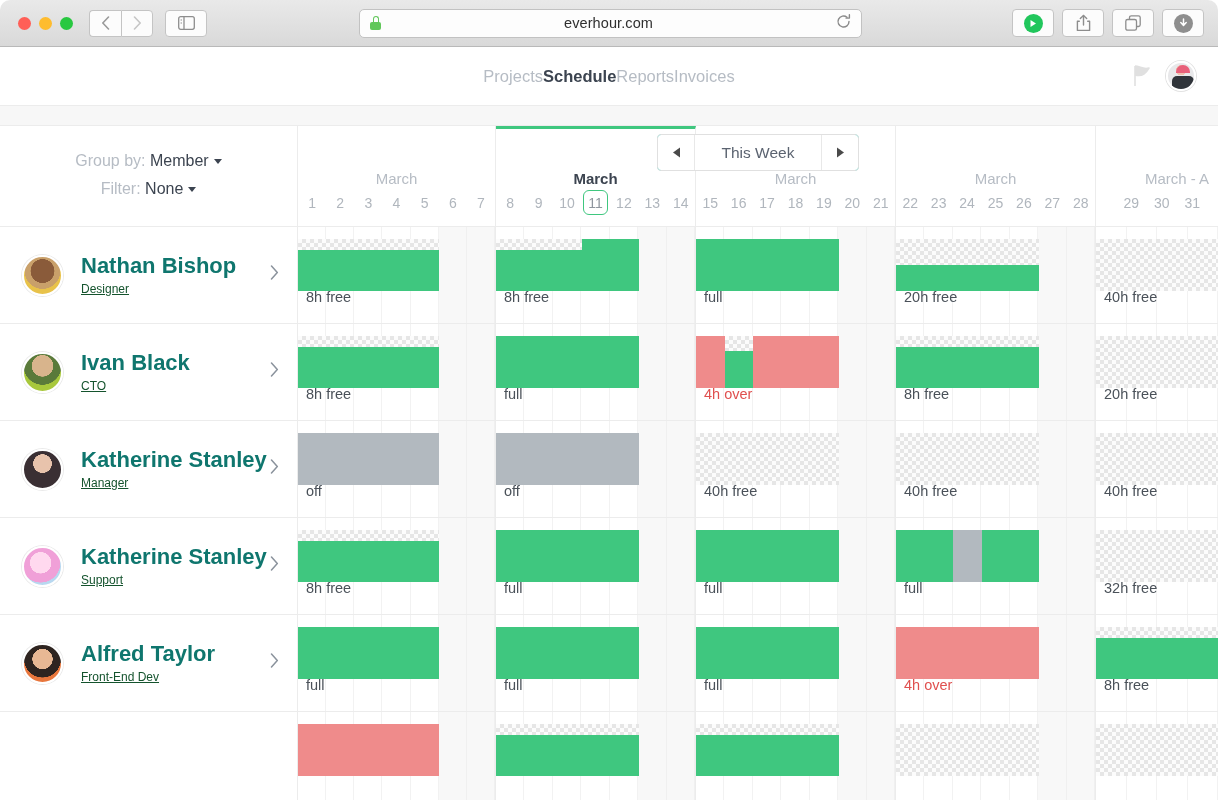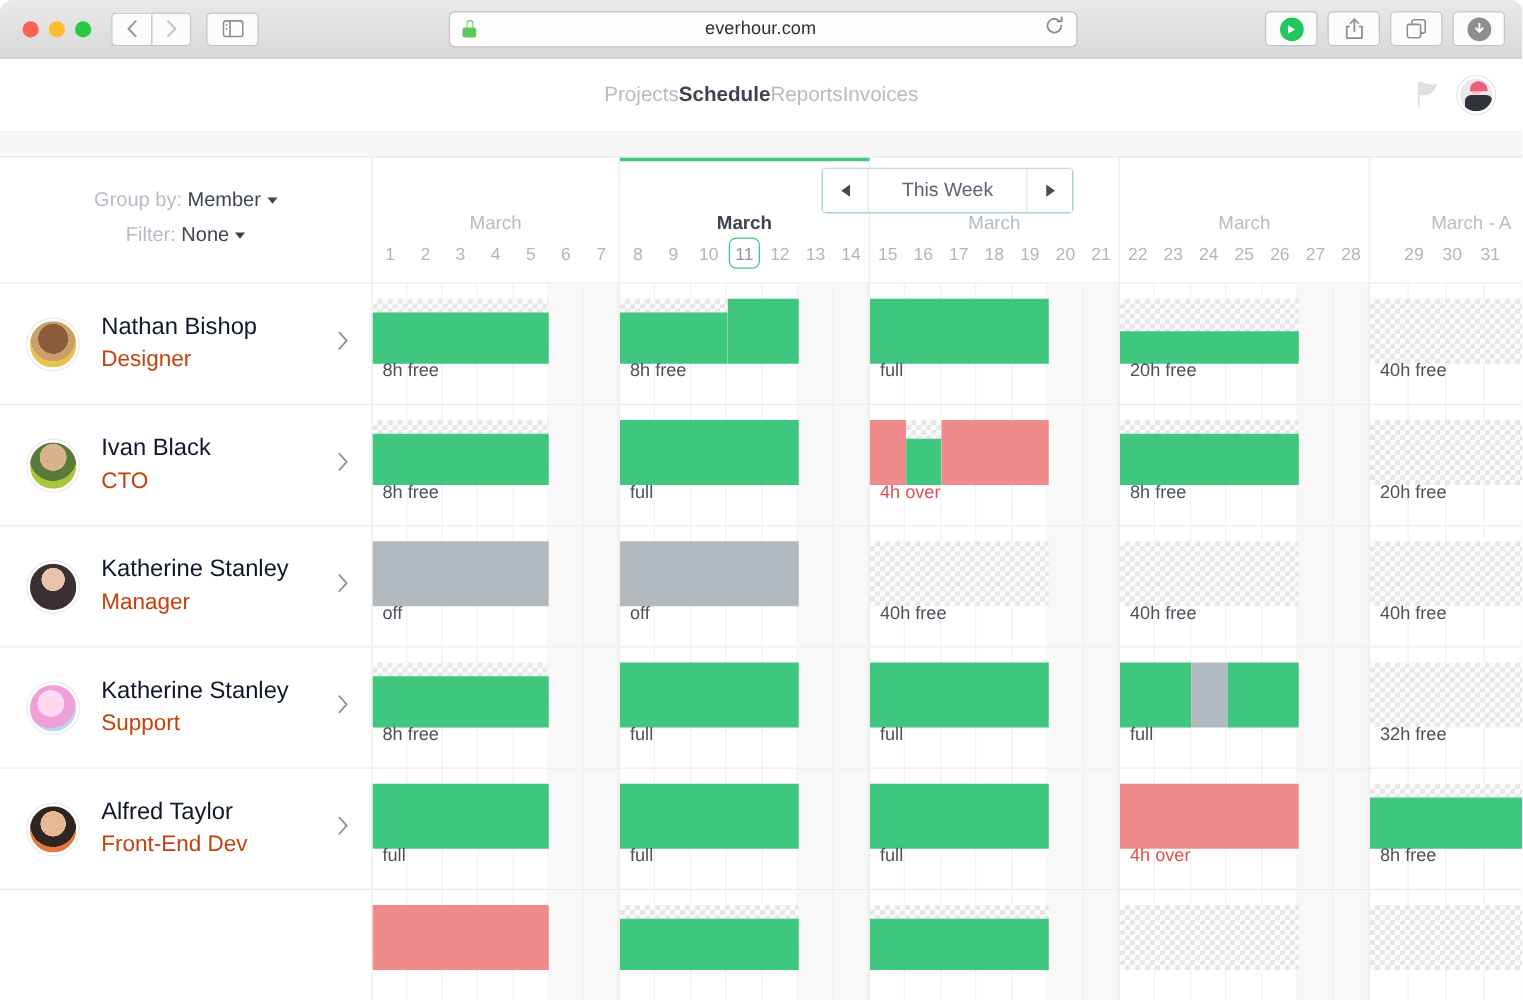--- a/index.html
+++ b/index.html
@@ -159,22 +159,22 @@
     padding: 0 18px 0 22px;
   }
   .m-avatar {
     width: 41px; height: 41px; border-radius: 50%;
     flex: none; margin-right: 18px;
     border: 2px solid #ffffff;
     box-shadow: 0 0 0 1px #eaeaea;
     position: relative; overflow: hidden;
   }
   .m-info { flex: 1; min-width: 0; }
-  .m-name { font-size: 19px; color: #0f172a; line-height: 1.3; }
-  .m-role { font-size: 18px; color: #c2410c; line-height: 1.45; }
+  .m-name { font-size: 22px; color: #0f766e; line-height: 1.3; font-weight: bold; }
+  .m-role { font-size: 12px; color: #14532d; line-height: 1.45; text-decoration: underline; }
   .m-chev { color: #8a929c; font-size: 17px; flex: none; }
 
   
   .gridwrap { flex: 1; position: relative; overflow: hidden; }
   .weeks-head { display: flex; height: 101px; border-bottom: 1px solid #ececec; position: relative; }
   .navwrap {
     position: absolute; top: 0; left: 0; right: 0; height: 53px;
     display: flex; align-items: center; justify-content: center;
     z-index: 5;
   }

